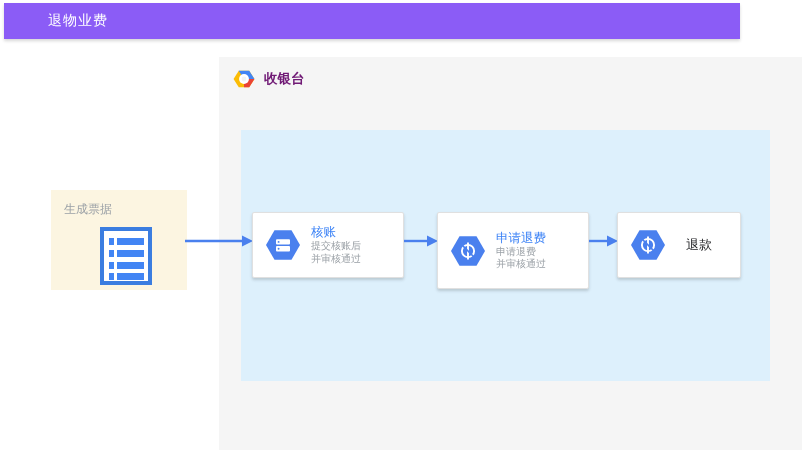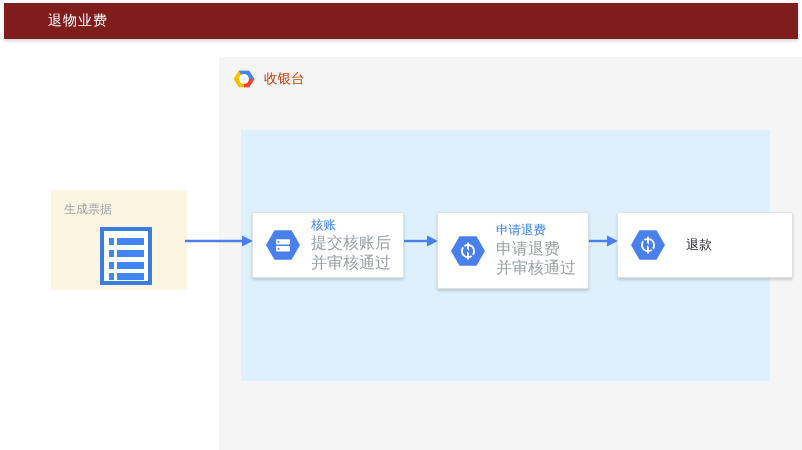--- a/index.html
+++ b/index.html
@@ -13,23 +13,23 @@
     font-family: "Liberation Sans", "DejaVu Sans", sans-serif;
     overflow: hidden;
     position: relative;
   }
 
   
   .header-bar {
     position: absolute;
     left: 4px;
     top: 3px;
-    width: 794px;
+    width: 736px;
     height: 36px;
-    background: #7f1d1d;
+    background: #8b5cf6;
     box-shadow: 0 2px 3px rgba(0,0,0,0.16);
   }
   .header-title {
     position: absolute;
     left: 44px;
     top: 9px;
     font-size: 14px;
     color: #ffffff;
     letter-spacing: 1px;
     white-space: nowrap;
@@ -54,22 +54,22 @@
     align-items: center;
     gap: 9px;
   }
   .cloud-logo {
     width: 22px;
     height: 22px;
     display: block;
   }
   .section-title {
     font-size: 13.5px;
-    font-weight: normal;
-    color: #c2410c;
+    font-weight: bold;
+    color: #701a75;
     white-space: nowrap;
   }
 
   
   .stage {
     position: absolute;
     left: 241px;
     top: 130px;
     width: 529px;
     height: 251px;
@@ -107,40 +107,40 @@
     background: #ffffff;
     border: 1px solid #e0e0e0;
     border-radius: 2px;
     box-shadow: 0 2px 3px rgba(60,64,67,0.22);
     display: flex;
     align-items: center;
     box-sizing: border-box;
   }
   .node-1 { left: 252px; top: 212px; width: 152px; height: 66px; }
   .node-2 { left: 437px; top: 212px; width: 152px; height: 77px; }
-  .node-3 { left: 617px; top: 212px; width: 176px; height: 66px; }
+  .node-3 { left: 617px; top: 212px; width: 124px; height: 66px; }
 
   .node-icon {
     width: 36px;
     height: 36px;
     margin-left: 12px;
     flex: 0 0 auto;
   }
   .node-text {
     margin-left: 10px;
     line-height: 1.22;
   }
   .node-title {
     font-size: 12.5px;
     font-weight: normal;
     color: #3b82f6;
     white-space: nowrap;
   }
   .node-desc {
-    font-size: 16px;
+    font-size: 10px;
     color: #9aa0a6;
     white-space: nowrap;
   }
   .node-title-only {
     font-size: 13px;
     color: #202124;
     white-space: nowrap;
     margin-left: 20px;
   }
 

